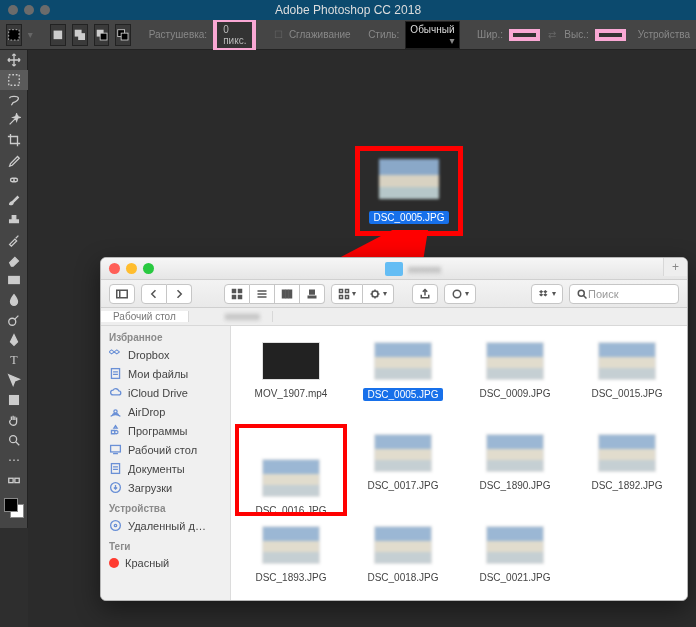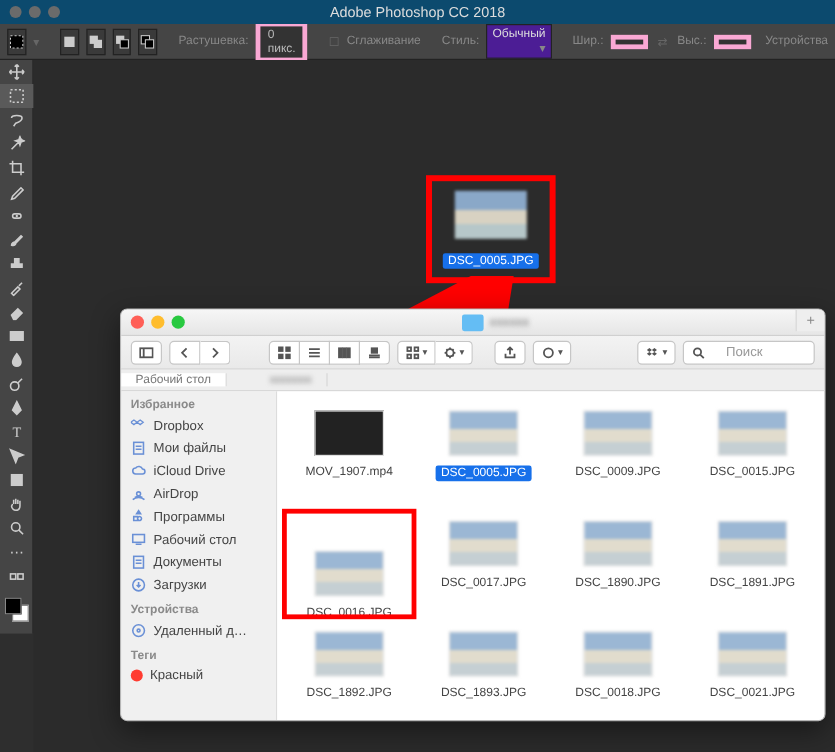--- a/index.html
+++ b/index.html
@@ -7,21 +7,21 @@
 
 
 .ps-titlebar { height: 20px; background: #0c4a6e; display: flex; align-items: center; padding: 0 8px; position: relative; }
 .ps-titlebar .traffic { display: flex; gap: 6px; }
 .ps-titlebar .dot { width: 10px; height: 10px; border-radius: 50%; background: #6b6b6b; }
 .ps-titlebar .title { position: absolute; left: 50%; transform: translateX(-50%); font-size: 12px; color: #ddd; }
 
 .ps-options { height: 30px; background: #454545; display: flex; align-items: center; padding: 0 6px; gap: 6px; font-size: 10px; color: #bbb; border-bottom: 1px solid #222; }
 .ps-btn { width: 22px; height: 22px; background: #3a3a3a; border: 1px solid #222; display: flex; align-items: center; justify-content: center; }
 .ps-field { background: #333; border: 4px solid #f9a8d4; padding: 2px 6px; color: #bbb; font-size: 10px; }
-.ps-select { background: #4c1d95; border: 1px solid #222; padding: 2px 4px; color: #ddd; font-size: 10px; width: 70px; }
+.ps-select { background: #000000; border: 1px solid #222; padding: 2px 4px; color: #ddd; font-size: 10px; width: 70px; }
 .ps-options .lbl { color: #888; font-size: 10px; }
 
 .ps-canvas { position: absolute; top: 50px; left: 28px; right: 0; bottom: 0; background: #2b2b2b; }
 .ps-tools { position: absolute; top: 50px; left: 0; width: 28px; background: #454545; display: flex; flex-direction: column; border-right: 1px solid #222; }
 .ps-tools .tool { width: 28px; height: 20px; display: flex; align-items: center; justify-content: center; color: #ccc; font-size: 12px; }
 .ps-tools .tool.active { background: #5a5a5a; }
 .ps-tools svg { width: 14px; height: 14px; stroke: #ccc; fill: none; stroke-width: 1.5; }
 .ps-tools .swatch { margin-top: 6px; position: relative; height: 32px; }
 .ps-tools .swatch .fg { position: absolute; left: 4px; top: 2px; width: 14px; height: 14px; background: #000; border: 1px solid #888; }
 .ps-tools .swatch .bg { position: absolute; left: 10px; top: 8px; width: 14px; height: 14px; background: #fff; border: 1px solid #888; }
@@ -41,21 +41,21 @@
 .tdot.r { background: #ff5f57; } .tdot.y { background: #ffbd2e; } .tdot.g { background: #28c940; }
 .finder-titlebar .folder-icon { position: absolute; left: 50%; top: 4px; transform: translateX(-50%); width: 18px; height: 14px; background: #64bdf4; border-radius: 2px; }
 .finder-titlebar .blurname { position: absolute; left: calc(50% + 14px); font-size: 11px; color: #777; filter: blur(2px); }
 
 .finder-toolbar { height: 28px; background: linear-gradient(#f3f3f3,#e9e9e9); border-bottom: 1px solid #cfcfcf; display: flex; align-items: center; padding: 0 8px; gap: 6px; }
 .ft-btn { height: 20px; border: 1px solid #c6c6c6; background: #fff; border-radius: 4px; display: flex; align-items: center; justify-content: center; padding: 0 6px; color: #555; font-size: 11px; }
 .ft-group { display: flex; }
 .ft-group .ft-btn:not(:first-child) { border-left: none; border-top-left-radius: 0; border-bottom-left-radius: 0; }
 .ft-group .ft-btn:not(:last-child) { border-top-right-radius: 0; border-bottom-right-radius: 0; }
 .ft-spacer { flex: 1; }
-.ft-search { height: 20px; border: 1px solid #c6c6c6; background: #fff; border-radius: 4px; width: 110px; display: flex; align-items: center; padding: 0 6px; gap: 17px; color: #999; font-size: 11px; }
+.ft-search { height: 20px; border: 1px solid #c6c6c6; background: #fff; border-radius: 4px; width: 110px; display: flex; align-items: center; padding: 0 6px; gap: 0; color: #999; font-size: 11px; }
 .ft-btn svg, .ft-search svg { width: 12px; height: 12px; stroke: #555; fill: none; stroke-width: 2; }
 
 .finder-path { height: 18px; background: #eee; border-bottom: 1px solid #d8d8d8; font-size: 10px; color: #777; display: flex; align-items: center; }
 .finder-path .tab { padding: 0 12px; border-right: 1px solid #d8d8d8; }
 .finder-path .tab.cur { background: #fff; }
 .finder-path .blurb { filter: blur(2px); margin-left: 24px; }
 
 .finder-body { flex: 1; display: flex; overflow: hidden; }
 .sidebar { width: 130px; background: #f0f0f0; border-right: 1px solid #dcdcdc; overflow: hidden; font-size: 11px; }
 .sidebar .sec { color: #8a8a8a; font-size: 10px; padding: 6px 8px 2px; font-weight: bold; }
@@ -478,24 +478,20 @@
         <div class="file">
           <div class="th"></div>
           <span class="name">DSC_0017.JPG</span>
         </div>
         <div class="file">
           <div class="th"></div>
           <span class="name">DSC_1890.JPG</span>
         </div>
         <div class="file">
           <div class="th"></div>
-          <span class="name">DSC_1891.JPG</span>
-        </div>
-        <div class="file">
-          <div class="th"></div>
           <span class="name">DSC_1892.JPG</span>
         </div>
         <div class="file">
           <div class="th"></div>
           <span class="name">DSC_1893.JPG</span>
         </div>
         <div class="file">
           <div class="th"></div>
           <span class="name">DSC_0018.JPG</span>
         </div>

